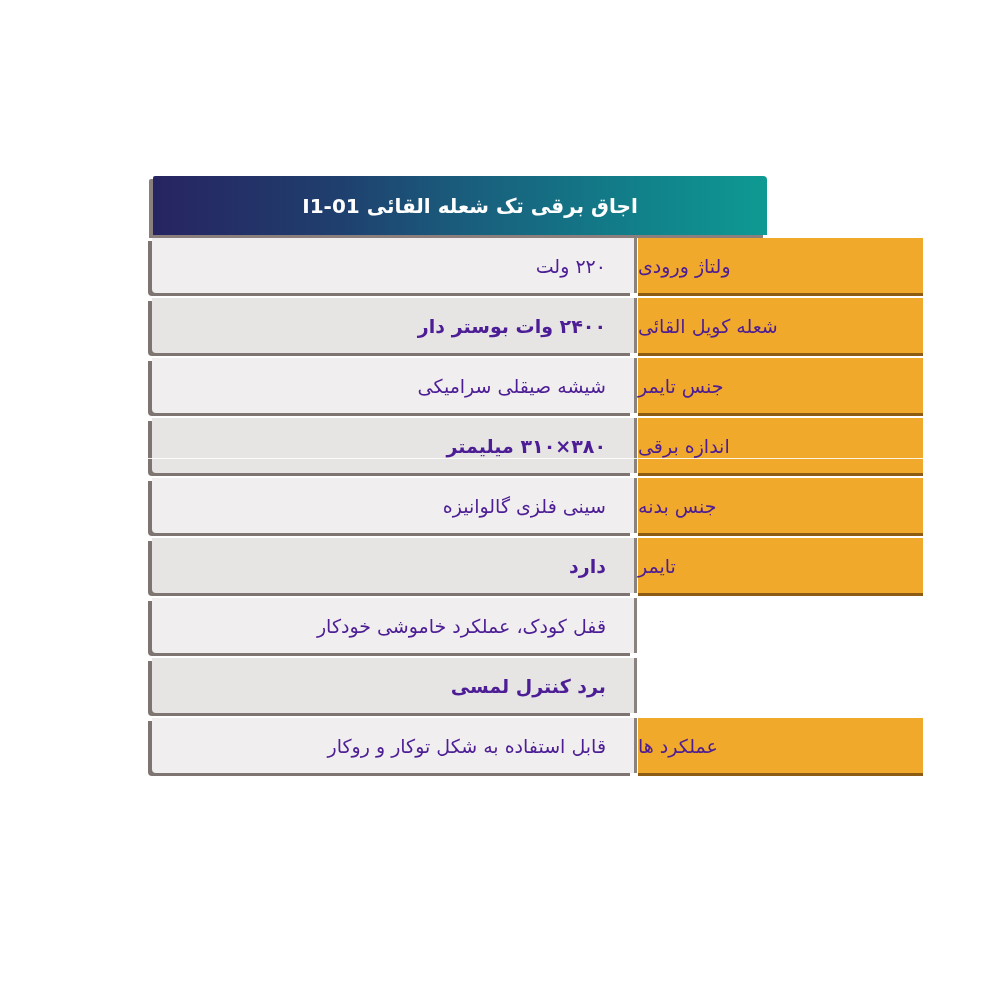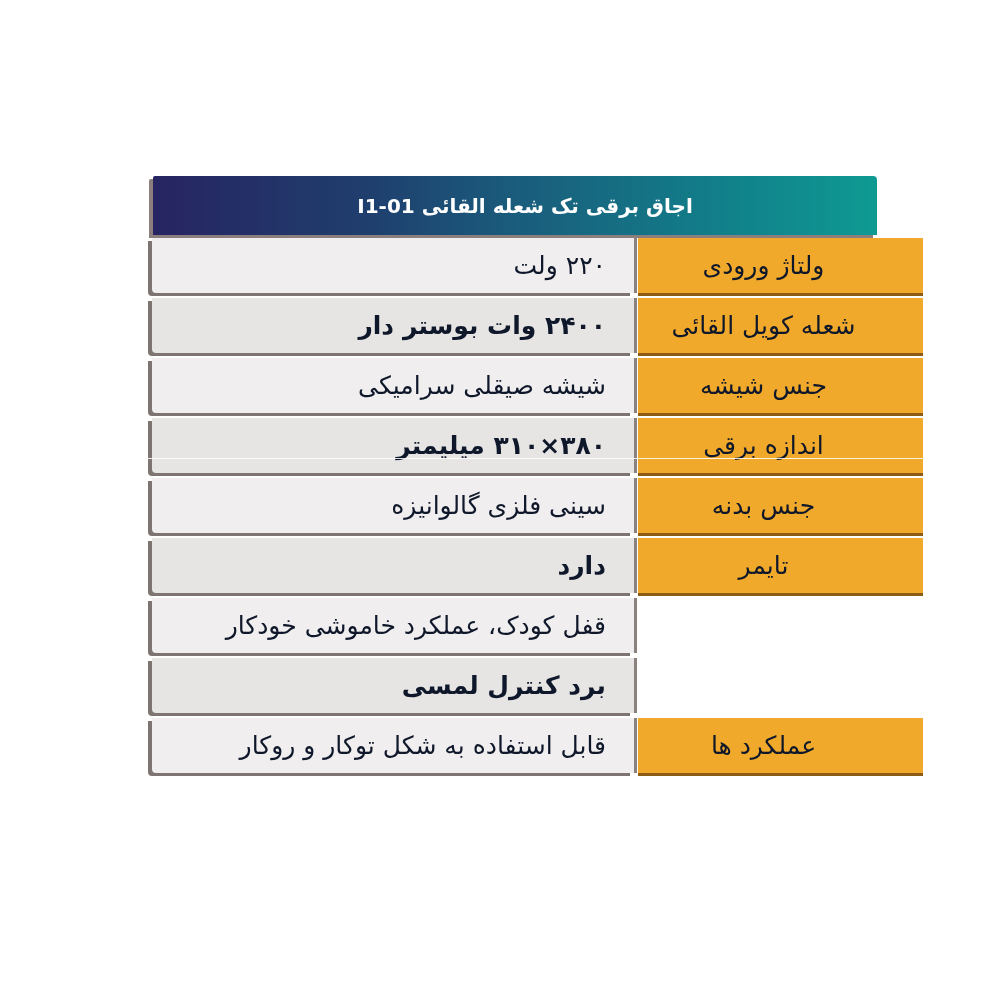--- a/index.html
+++ b/index.html
@@ -17,21 +17,21 @@
     .spec-table {
       position: absolute;
       left: 148px;
       top: 176px;
       width: 776px;
     }
     .header {
       position: absolute;
       left: 5px;
       top: 0;
-      width: 724px;
+      width: 614px;
       height: 59px;
       background: linear-gradient(90deg, #272461 0%, #1f3f6e 30%, #1a5c7c 50%, #127b88 75%, #0e9a93 100%);
       border-top-right-radius: 4px;
       border-top-left-radius: 2px;
       box-shadow: -4px 3px 0 #8a7f7c;
       display: flex;
       align-items: center;
       justify-content: center;
     }
     .header-title {
@@ -77,29 +77,29 @@
     .label-cell {
       position: absolute;
       left: 490px;
       top: 0;
       width: 285px;
       height: 55px;
       background: #f0a92a;
       box-shadow: 0 3px 0 #8c5c14;
       display: flex;
       align-items: center;
-      justify-content: center;
+      justify-content: flex-start;
       box-sizing: border-box;
       padding-right: 34px;
     }
     .cell-text {
       direction: rtl;
       unicode-bidi: plaintext;
-      font-size: 25px;
-      color: #0f172a;
+      font-size: 19px;
+      color: #4c1d95;
       white-space: nowrap;
     }
     .divider-line {
       position: absolute;
       left: 0;
       top: 458px;
       width: 1000px;
       height: 1px;
       background: rgba(255,255,255,0.85);
       pointer-events: none;
@@ -130,21 +130,21 @@
       <div class="label-cell">
         <span class="cell-text">شعله کویل القائی</span>
       </div>
     </div>
 
     <div class="row" style="top:120px">
       <div class="value-cell">
         <span class="cell-text">شیشه صیقلی سرامیکی</span>
       </div>
       <div class="label-cell">
-        <span class="cell-text">جنس شیشه</span>
+        <span class="cell-text">جنس تایمر</span>
       </div>
     </div>
 
     <div class="row alt" style="top:180px">
       <div class="value-cell">
         <span class="cell-text">۳۸۰×۳۱۰ میلیمتر</span>
       </div>
       <div class="label-cell">
         <span class="cell-text">اندازه برقی</span>
       </div>

